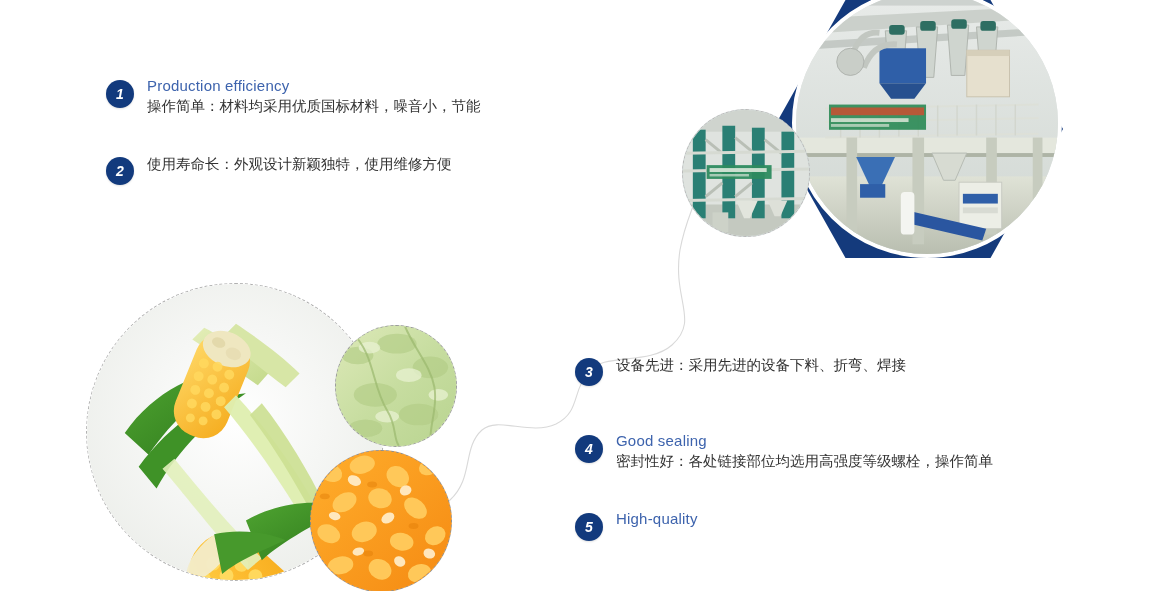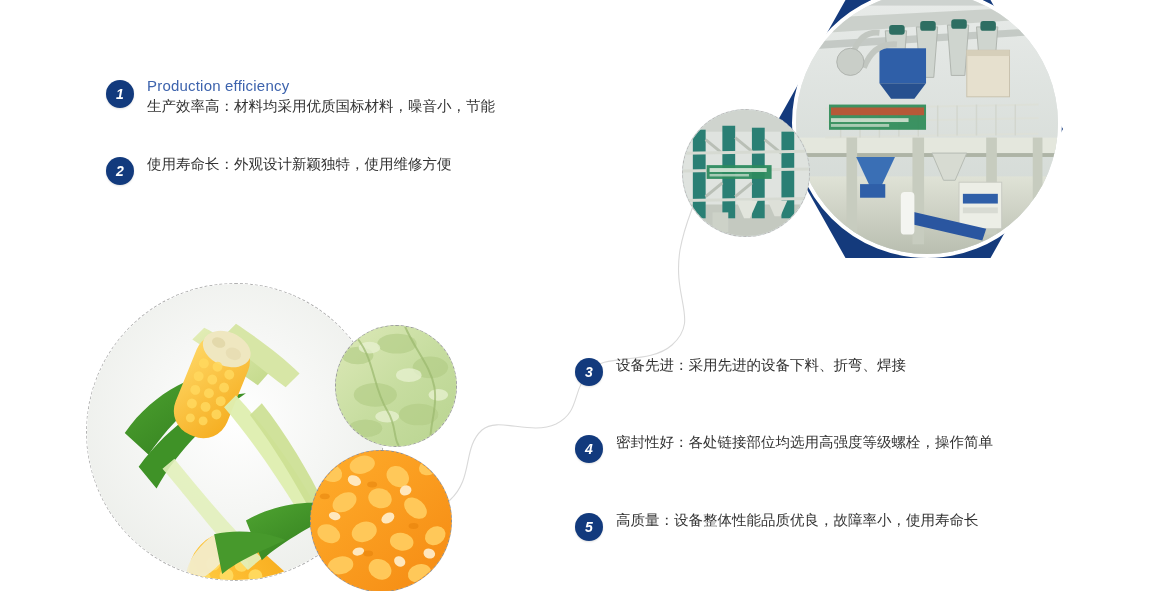--- a/index.html
+++ b/index.html
@@ -407,45 +407,46 @@
             <ellipse cx="58" cy="104" rx="5" ry="3"></ellipse>
         </g>
       </svg>
     </div>
   </div>
 
   <div class="feature f1">
     <div class="badge">1</div>
     <div class="ftext">
       <div class="ftitle">Production efficiency</div>
-      <div class="fdesc">生产效率高：材料均采用优质国标材料，噪音小，节能</div>
+      <div class="fdesc">操作简单：材料均采用优质国标材料，噪音小，节能</div>
     </div>
   </div>
 
   <div class="feature f2">
     <div class="badge">2</div>
     <div class="ftext">
       <div class="fdesc">使用寿命长：外观设计新颖独特，使用维修方便</div>
     </div>
   </div>
 
   <div class="feature f3">
     <div class="badge">3</div>
     <div class="ftext">
       <div class="fdesc">设备先进：采用先进的设备下料、折弯、焊接</div>
     </div>
   </div>
 
   <div class="feature f4">
     <div class="badge">4</div>
     <div class="ftext">
+      <div class="ftitle">Good sealing</div>
       <div class="fdesc">密封性好：各处链接部位均选用高强度等级螺栓，操作简单</div>
     </div>
   </div>
 
   <div class="feature f5">
     <div class="badge">5</div>
     <div class="ftext">
-      <div class="fdesc">高质量：设备整体性能品质优良，故障率小，使用寿命长</div>
+      <div class="ftitle">High-quality</div>
     </div>
   </div>
 
 </div>
 
 </body></html>

